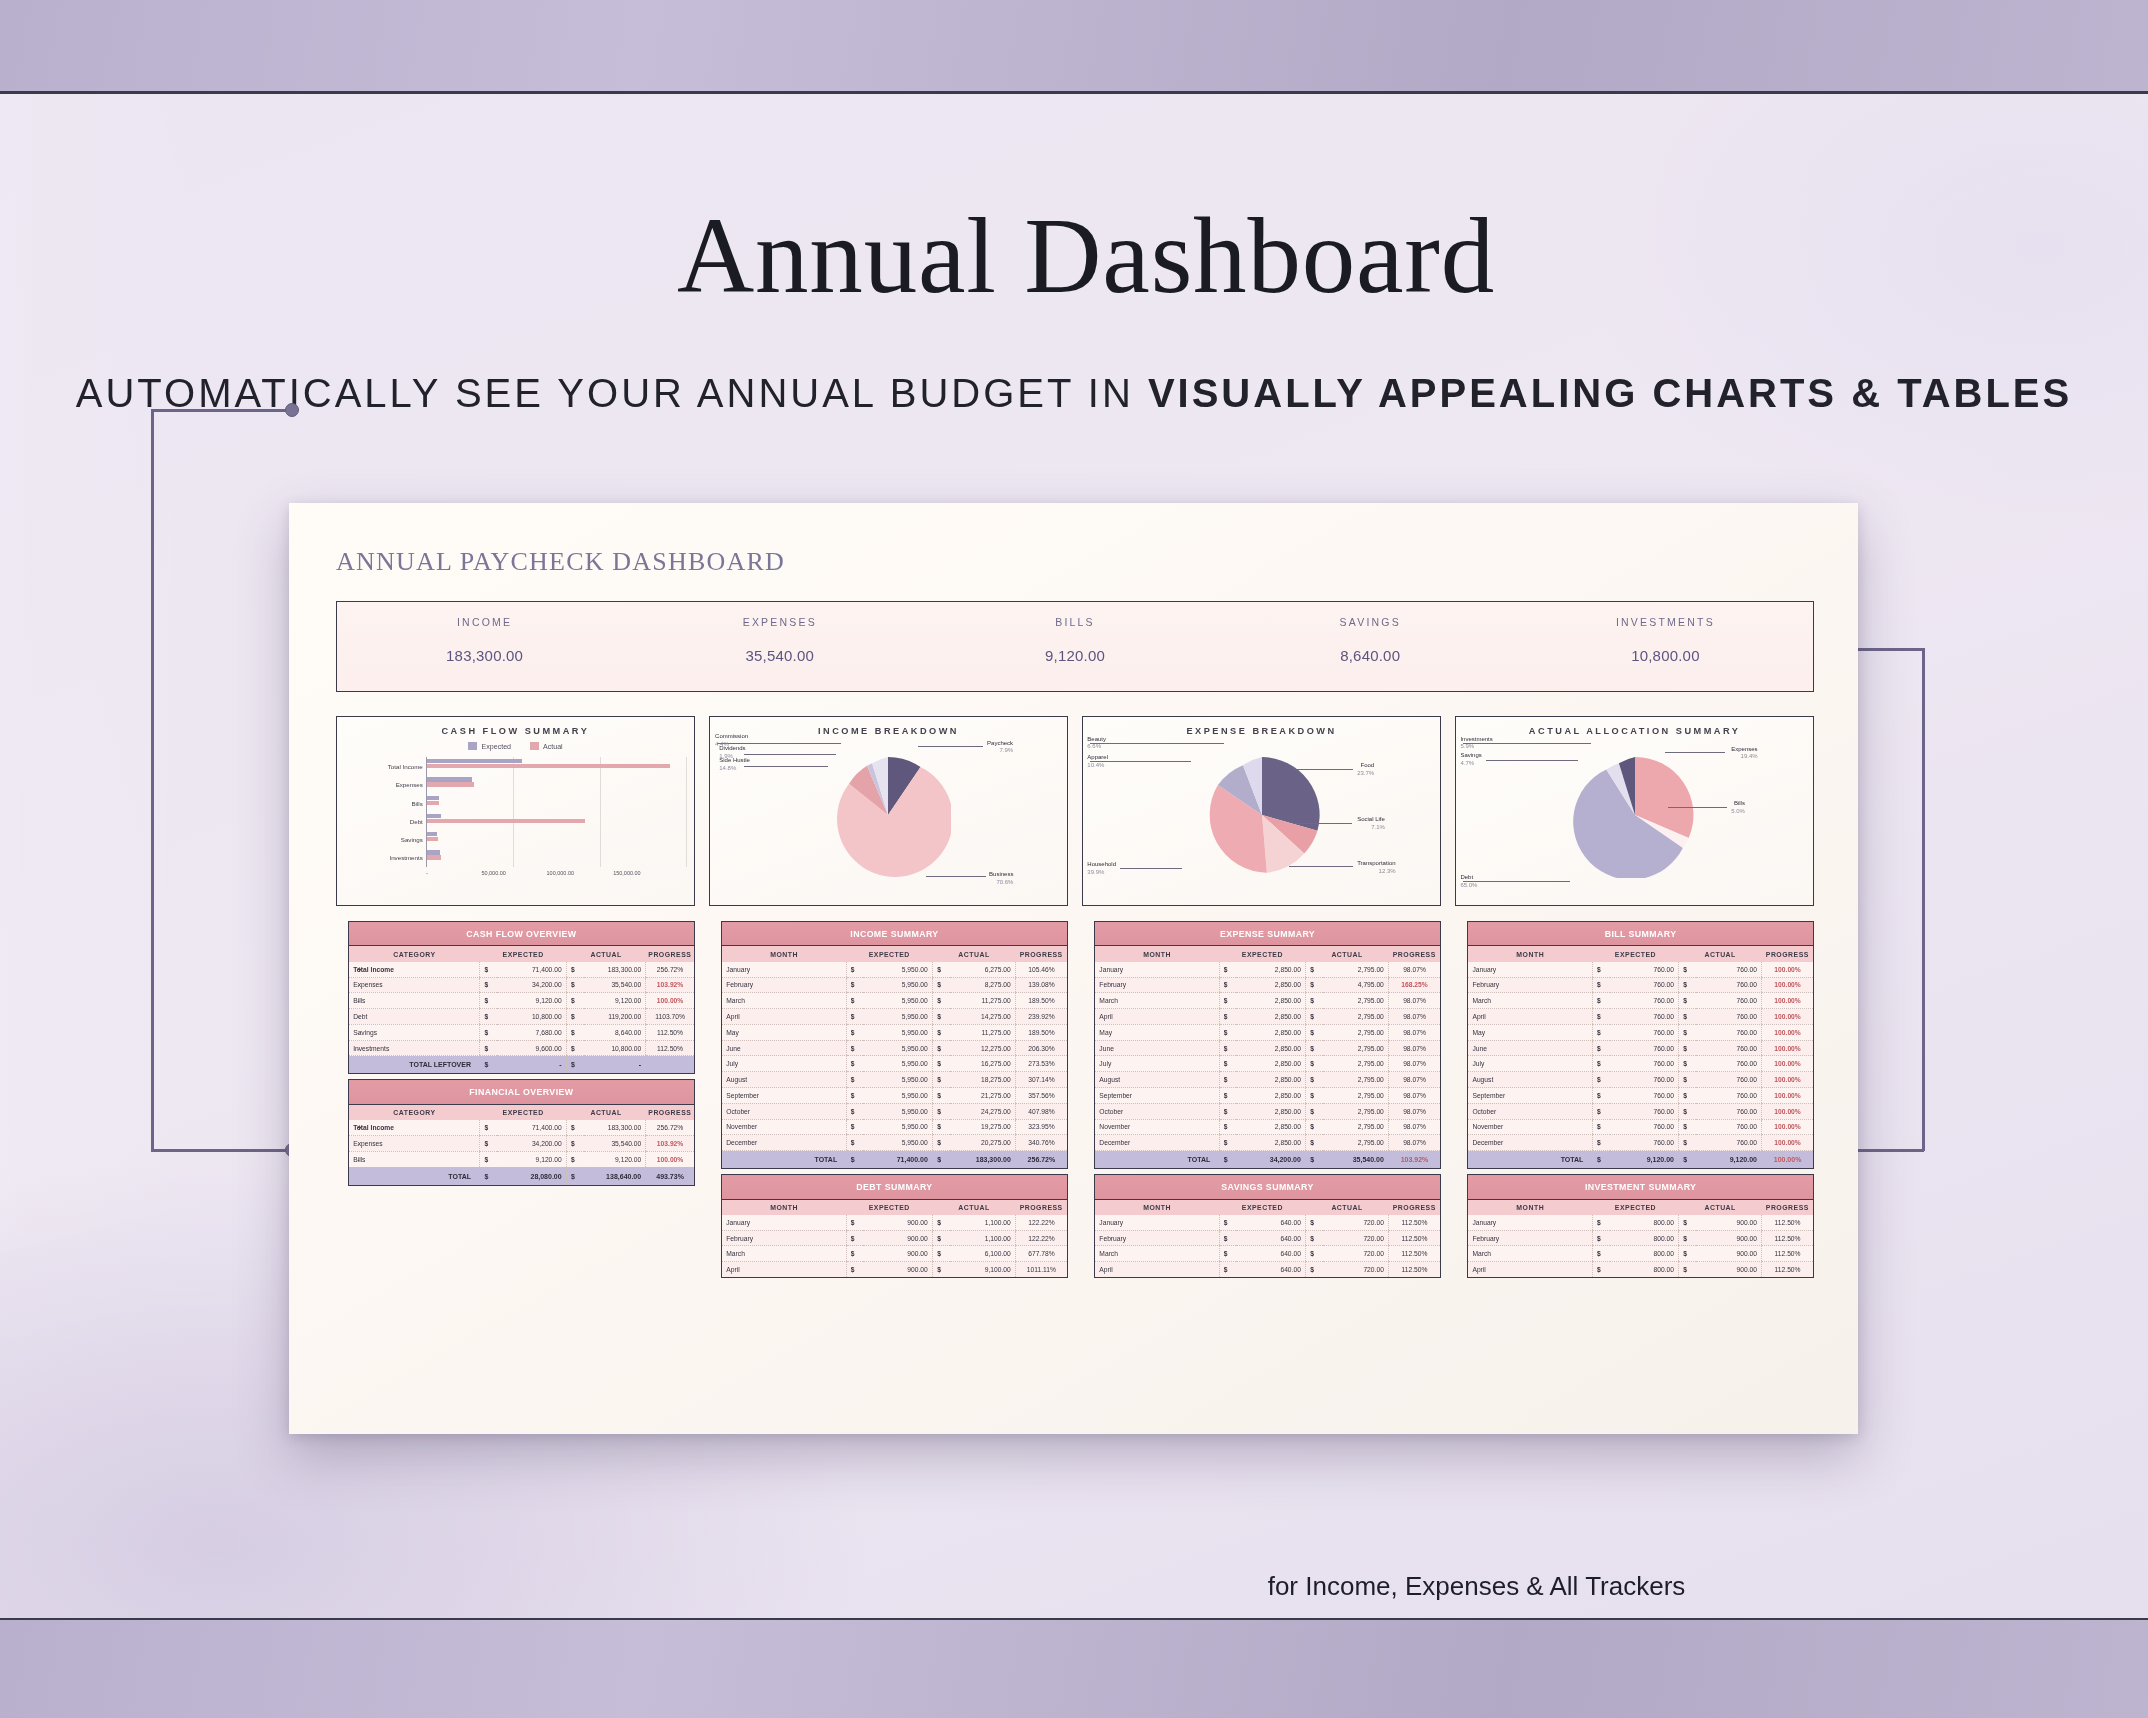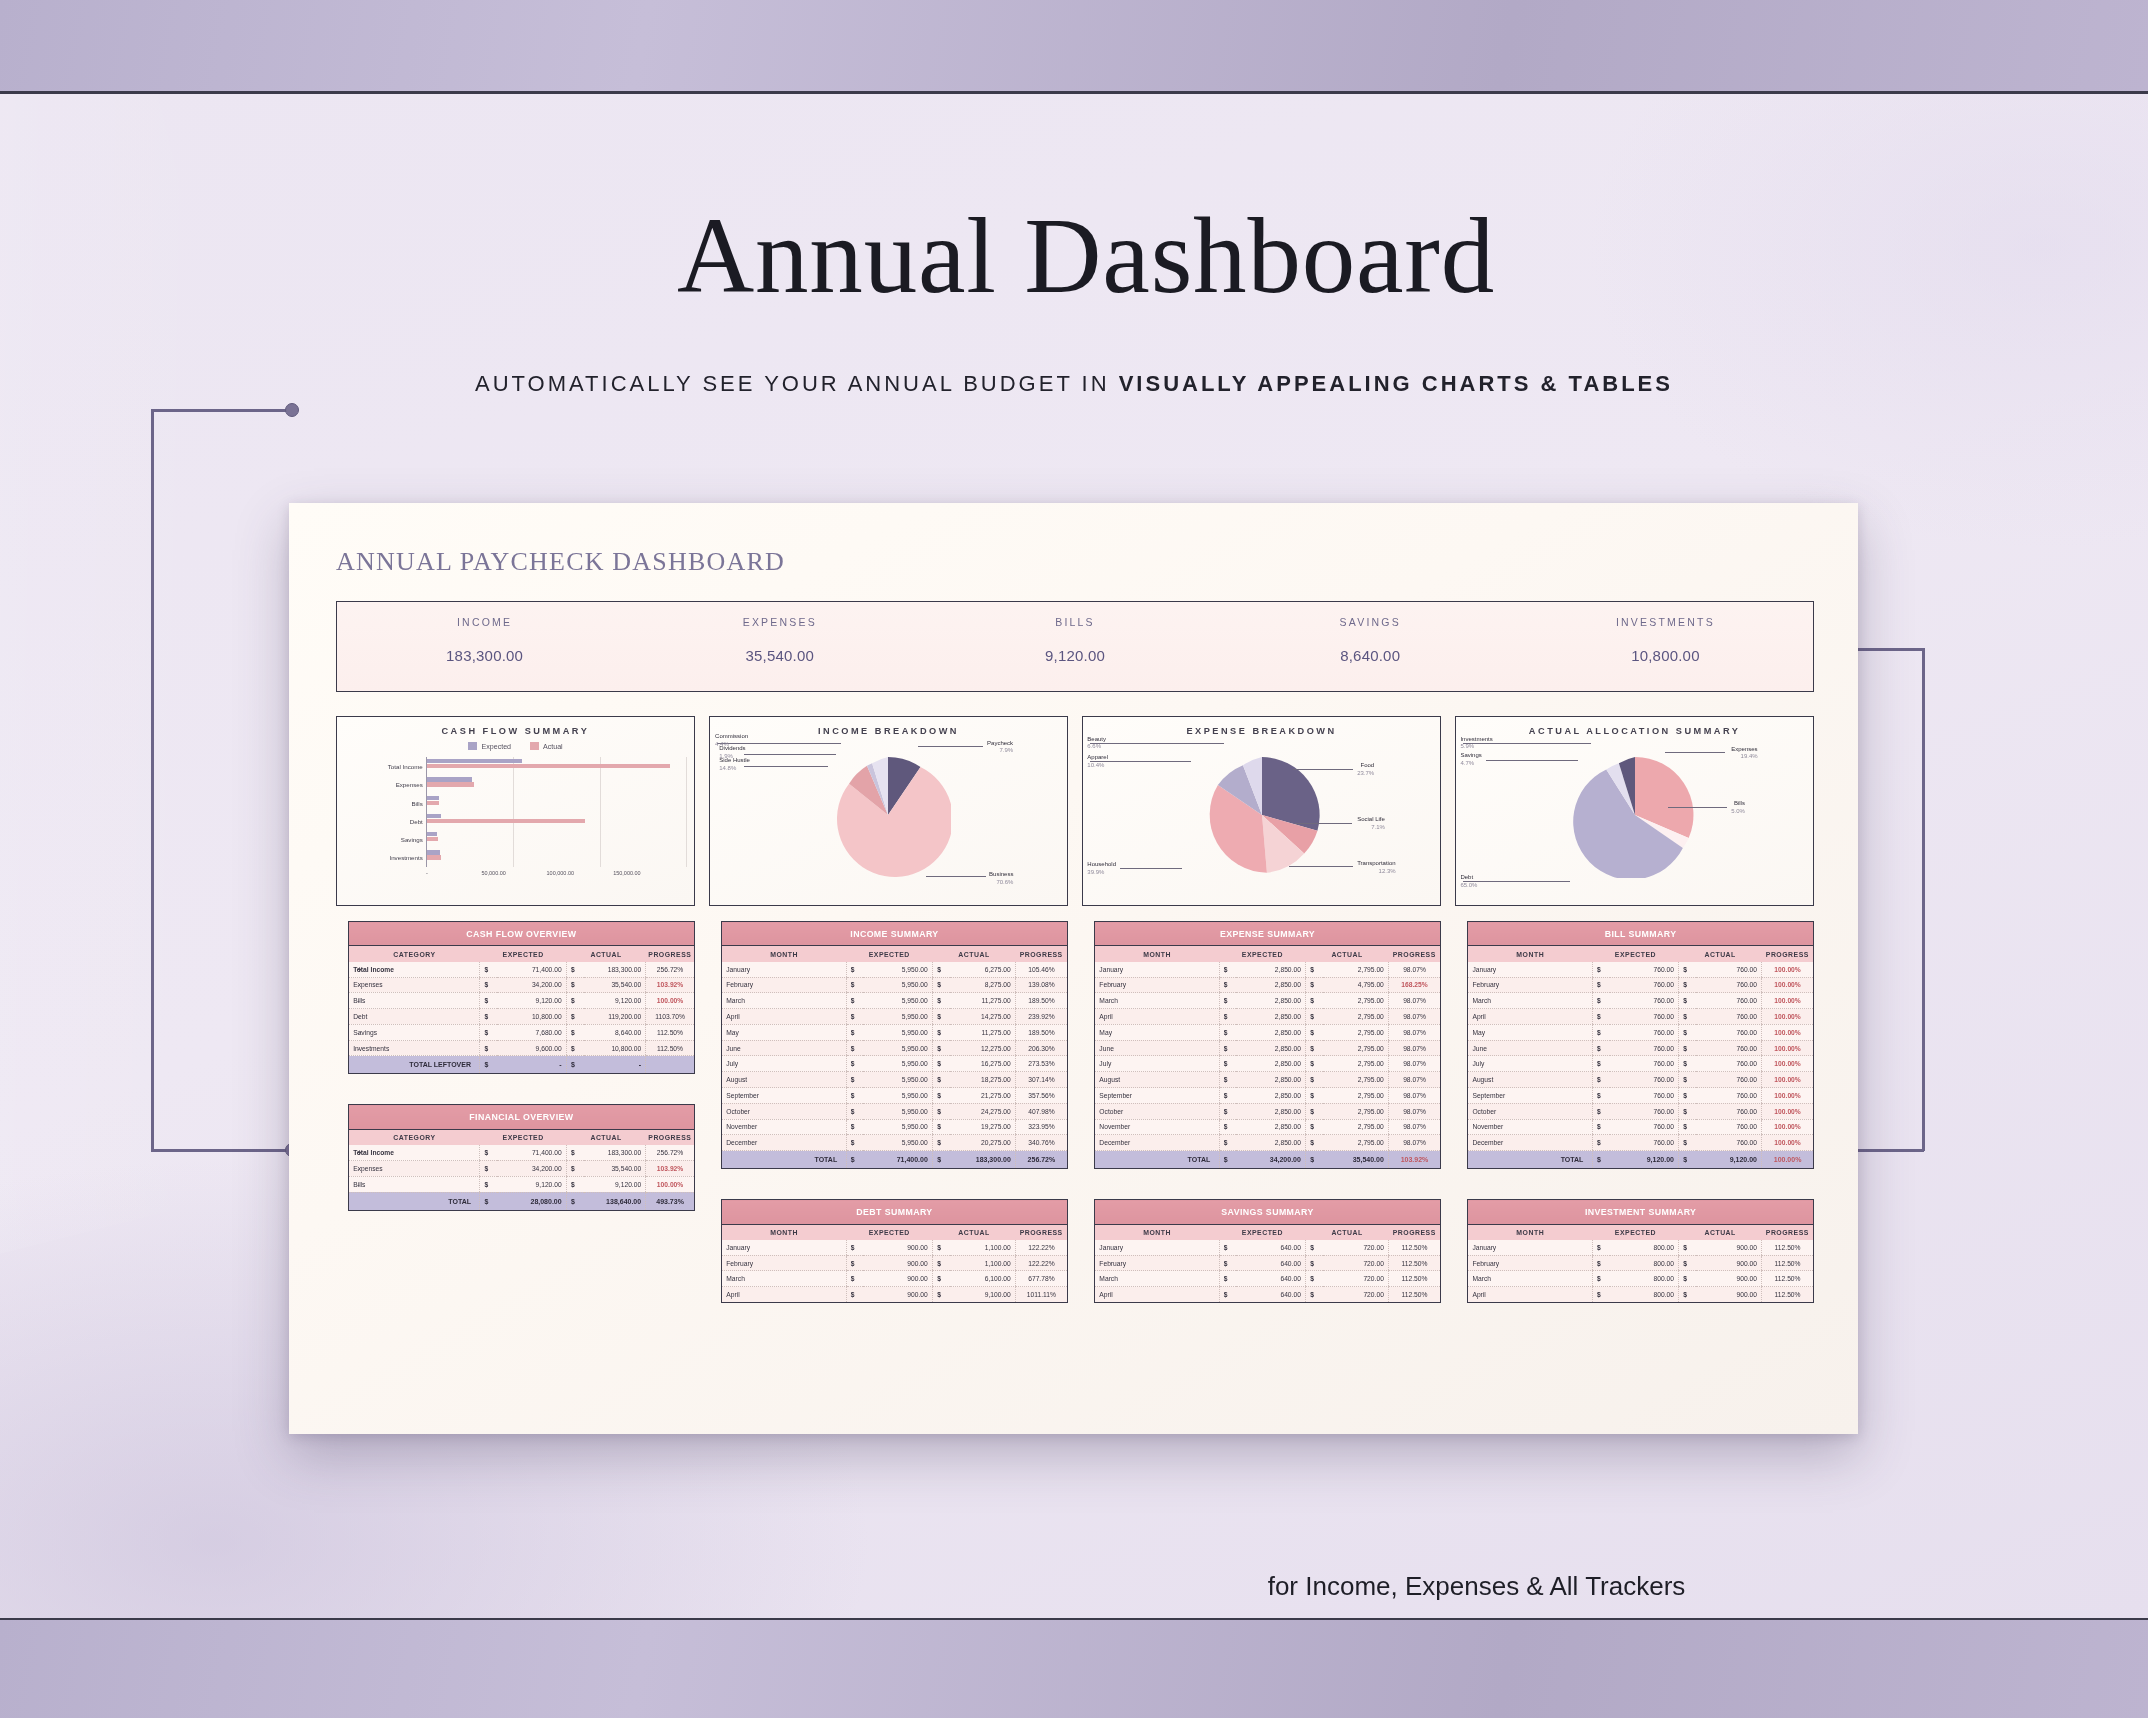--- a/index.html
+++ b/index.html
@@ -37,21 +37,21 @@
   }
 
   
   .headline {
     position: absolute; left: 0; top: 101px; width: 2148px; text-align: center;
     font-family: "Liberation Serif", serif;
     font-size: 107px; font-weight: 400; color: #1b1b23; letter-spacing: 0.8px; padding-left: 24px;
   }
   .subhead {
     position: absolute; left: 0; top: 277px; width: 2148px; text-align: center;
-    font-size: 22px; letter-spacing: 3px; color: #22222c; font-weight: 400;
+    font-size: 40px; letter-spacing: 3px; color: #22222c; font-weight: 400;
     white-space: nowrap;
   }
   .subhead b { font-weight: 700; }
 
   
   .sheet {
     position: absolute; left: 289px; top: 409px; width: 1569px; height: 931px;
     background: linear-gradient(150deg, #fffcf7 0%, #fdf8f3 40%, #f7f1ec 100%);
     box-shadow: 0 22px 50px rgba(70,58,92,0.30), 0 3.4px 11.7px rgba(70,58,92,0.18);
     overflow: hidden;
@@ -123,21 +123,21 @@
     position:absolute; font-size:6px; line-height:1.25; color:#2f2c39; white-space:nowrap;
   }
   .pie-lbl .pct { color:#8f8a9b; }
   .lead { position:absolute; background:#6f6a7d; height:0.8px; }
 
   
   .tbl-grid {
     position: absolute; left: 47px; top: 418px; width: 1478px;
     display: flex; gap: 14.3px;
   }
-  .tbl-col { flex: 1; display: flex; flex-direction: column; gap: 30px; padding-left: 12px; }
+  .tbl-col { flex: 1; display: flex; flex-direction: column; gap: 5px; padding-left: 12px; }
   .tbl {
     border: 1.7px solid #3b3a4a; background:#fdf6f4; width:100%;
     border-collapse: collapse; table-layout: fixed;
   }
   .tbl .cap {
     background: linear-gradient(180deg,#e39ca6 0%, #dd949f 100%);
     color:#fff; font-size:8.8px; font-weight:700; letter-spacing:0.4px;
     text-align:center; padding:6.7px 0 6.7px; border-bottom:1.7px solid #3b3a4a;
   }
   .tbl th {

